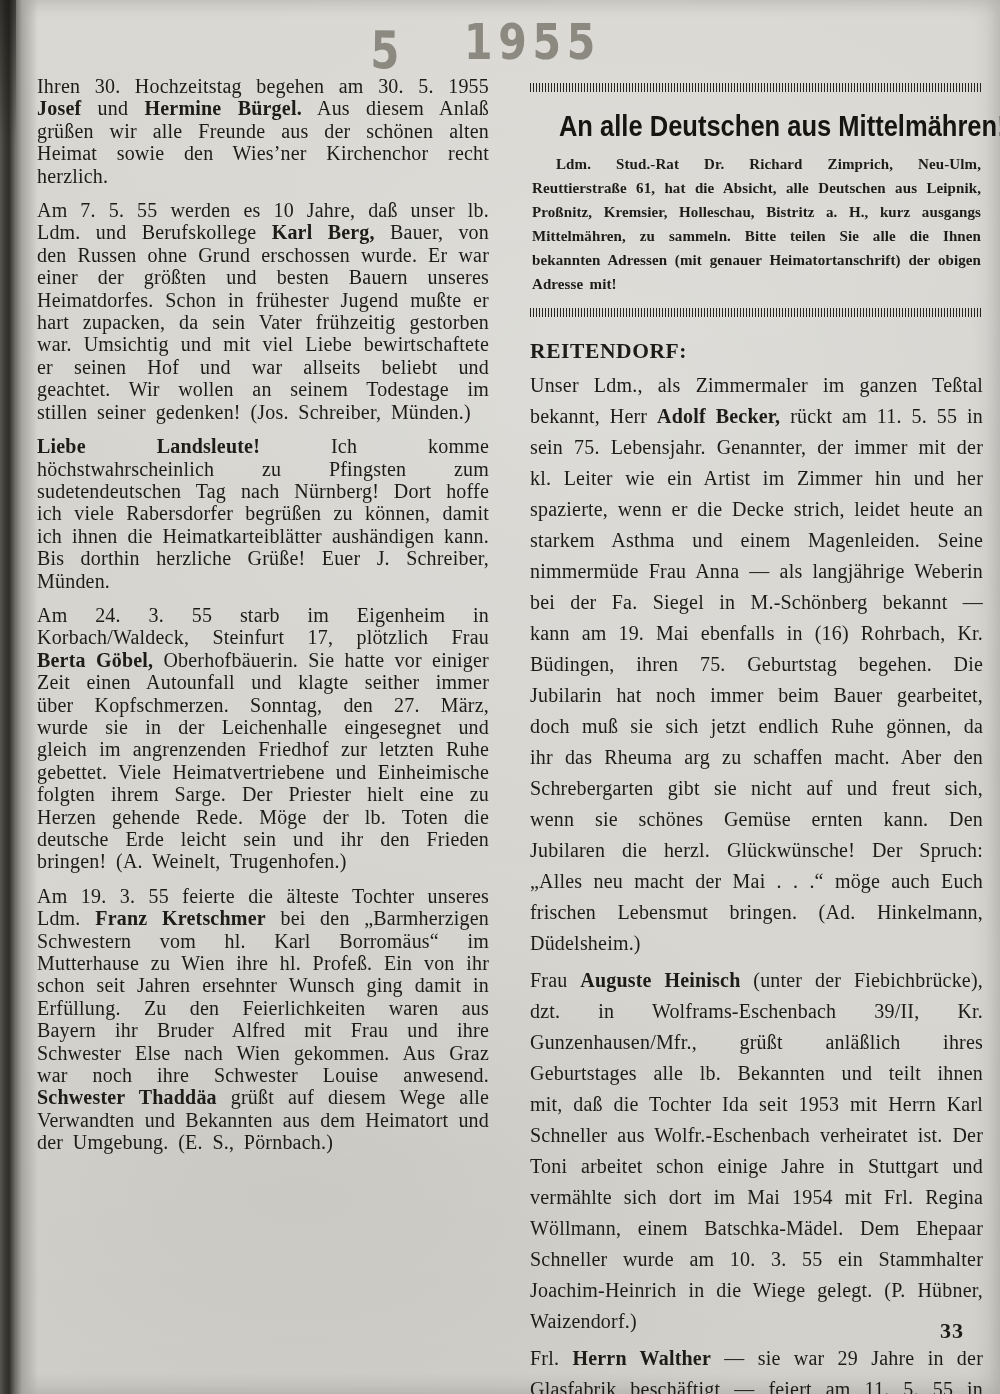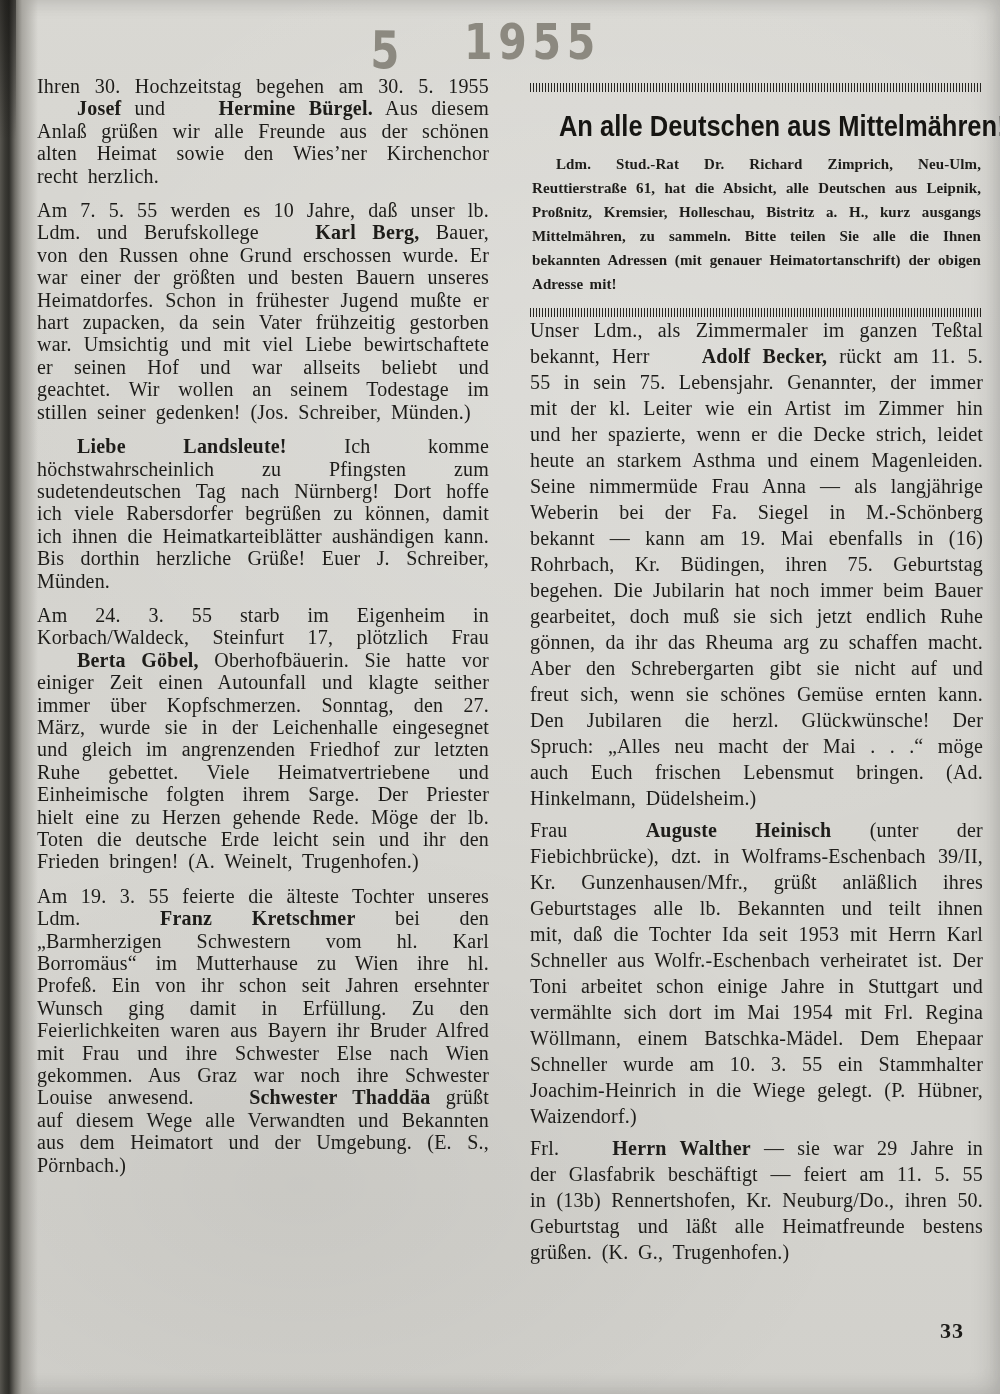--- a/index.html
+++ b/index.html
@@ -30,42 +30,42 @@
   .stamp-issue{left:371px;top:20px;font-size:52px;transform:scaleX(.80) rotate(1deg);}
   .stamp-year{left:464px;top:13px;font-size:50px;letter-spacing:7px;transform:scaleX(.82);}
   .col{position:absolute;z-index:1;}
   .col-left{left:37px;top:75px;width:452px;}
   .col-right{left:530px;top:83px;width:453px;}
   .para{
     margin:0 0 12px 0;font-size:20px;line-height:22.4px;
     text-align:justify;word-spacing:4.5px;letter-spacing:.2px;
     hyphens:auto;
   }
-  #right-col-blocks .para{margin-bottom:6px;line-height:26px;}
+  #right-col-blocks .para{margin-bottom:6px;line-height:31px;}
   .col-heading{
     margin:20px 0 7px 0;font-size:21.5px;line-height:24px;font-weight:bold;letter-spacing:.6px;
   }
   #right-col-blocks .col-heading:first-child{margin-top:22px;}
   .rule{
     height:9px;
     background:repeating-linear-gradient(90deg,#25241f 0px,#25241f 1.1px,rgba(0,0,0,0) 1.1px,rgba(0,0,0,0) 3px);
   }
   .notice{padding:4px 2px 0 2px;}
   .notice-title{
     margin:14px 0 9px 0;text-align:center;white-space:nowrap;
     font-family:"Liberation Sans","DejaVu Sans",sans-serif;
     font-weight:bold;font-size:29px;color:#161512;
     transform:scaleX(.88);transform-origin:50% 50%;
   }
   .notice-body{
     margin:0 0 12px 0;font-weight:bold;font-size:15px;line-height:24px;
     text-align:justify;text-indent:24px;word-spacing:2.5px;letter-spacing:.1px;hyphens:auto;
   }
   .page-number{position:absolute;right:36px;top:1318px;z-index:1;font-size:22px;letter-spacing:1px;font-weight:bold;}
-  b{font-weight:bold;margin-left:40px;}
+  b{font-weight:bold;}
 </style>
 </head>
 <body>
 
 <div class="page">
   <div class="gutter"></div>
   <div class="gutter-top"></div>
 
   <div class="stamp stamp-issue">5</div>
   <div class="stamp stamp-year">1955</div>
@@ -79,20 +79,21 @@
     </div>
 
   <div class="col col-right">
     <div class="rule"></div>
     <div class="notice">
       <h2 class="notice-title">An alle Deutschen aus Mittelmähren!</h2>
       <p class="notice-body">Ldm. Stud.-Rat Dr. Richard Zimprich, Neu-Ulm, Reuttierstraße 61, hat die Absicht, alle Deutschen aus Leipnik, Proßnitz, Kremsier, Holleschau, Bistritz a. H., kurz ausgangs Mittelmähren, zu sammeln. Bitte teilen Sie alle die Ihnen bekannten Adressen (mit genauer Heimatortanschrift) der obigen Adresse mit!</p>
     </div>
     <div class="rule"></div>
     <div id="right-col-blocks">
+        <h3 class="col-heading">REITENDORF:</h3>
         <p class="para"><span>Unser Ldm., als Zimmermaler im ganzen Teßtal bekannt, Herr </span><b>Adolf Becker,</b><span> rückt am 11. 5. 55 in sein 75. Lebensjahr. Genannter, der immer mit der kl. Leiter wie ein Artist im Zimmer hin und her spazierte, wenn er die Decke strich, leidet heute an starkem Asthma und einem Magenleiden. Seine nimmermüde Frau Anna — als langjährige Weberin bei der Fa. Siegel in M.-Schönberg bekannt — kann am 19. Mai ebenfalls in (16) Rohrbach, Kr. Büdingen, ihren 75. Geburtstag begehen. Die Jubilarin hat noch immer beim Bauer gearbeitet, doch muß sie sich jetzt endlich Ruhe gönnen, da ihr das Rheuma arg zu schaffen macht. Aber den Schrebergarten gibt sie nicht auf und freut sich, wenn sie schönes Gemüse ernten kann. Den Jubilaren die herzl. Glückwünsche! Der Spruch: „Alles neu macht der Mai . . .“ möge auch Euch frischen Lebensmut bringen. (Ad. Hinkelmann, Düdelsheim.)</span></p>
         <p class="para"><span>Frau </span><b>Auguste Heinisch</b><span> (unter der Fiebichbrücke), dzt. in Wolframs-Eschenbach 39/II, Kr. Gunzenhausen/Mfr., grüßt anläßlich ihres Geburtstages alle lb. Bekannten und teilt ihnen mit, daß die Tochter Ida seit 1953 mit Herrn Karl Schneller aus Wolfr.-Eschenbach verheiratet ist. Der Toni arbeitet schon einige Jahre in Stuttgart und vermählte sich dort im Mai 1954 mit Frl. Regina Wöllmann, einem Batschka-Mädel. Dem Ehepaar Schneller wurde am 10. 3. 55 ein Stammhalter Joachim-Heinrich in die Wiege gelegt. (P. Hübner, Waizendorf.)</span></p>
         <p class="para"><span>Frl. </span><b>Herrn Walther</b><span> — sie war 29 Jahre in der Glasfabrik beschäftigt — feiert am 11. 5. 55 in (13b) Rennertshofen, Kr. Neuburg/Do., ihren 50. Geburtstag und läßt alle Heimatfreunde bestens grüßen. (K. G., Trugenhofen.)</span></p>
       </div>
   </div>
 
   <div class="page-number">33</div>
 </div>
 
 </body></html>

